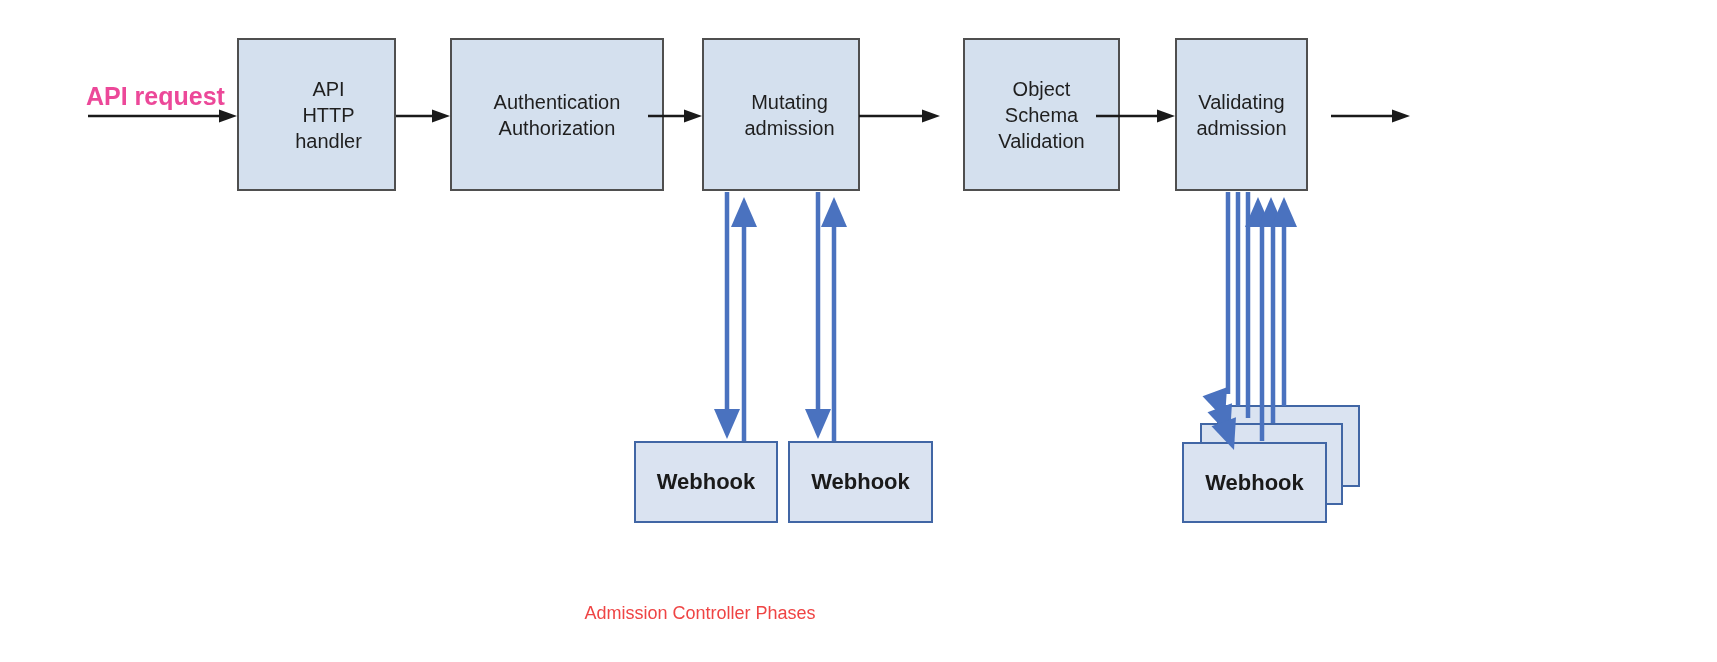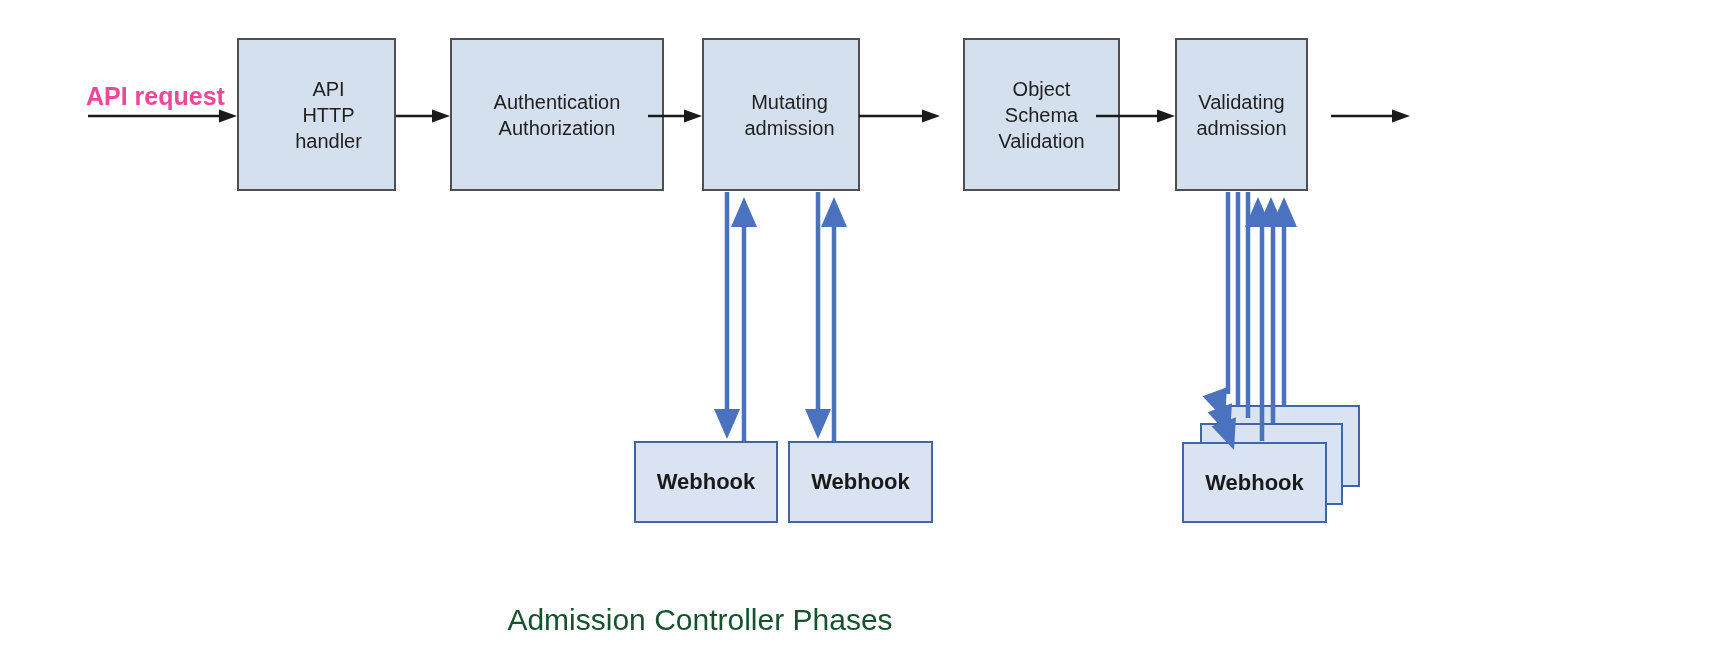--- a/index.html
+++ b/index.html
@@ -58,22 +58,22 @@
     color: #ec4899;
     z-index: 3;
     white-space: nowrap;
   }
   .caption {
     position: absolute;
     left: 0;
     top: 603px;
     width: 1400px;
     text-align: center;
-    font-size: 30px;
-    color: #14532d;
+    font-size: 18px;
+    color: #ef4444;
     z-index: 2;
   }
   .arrow-layer {
     position: absolute;
     left: 0;
     top: 0;
     width: 1717px;
     height: 662px;
     z-index: 5;
     pointer-events: none;

